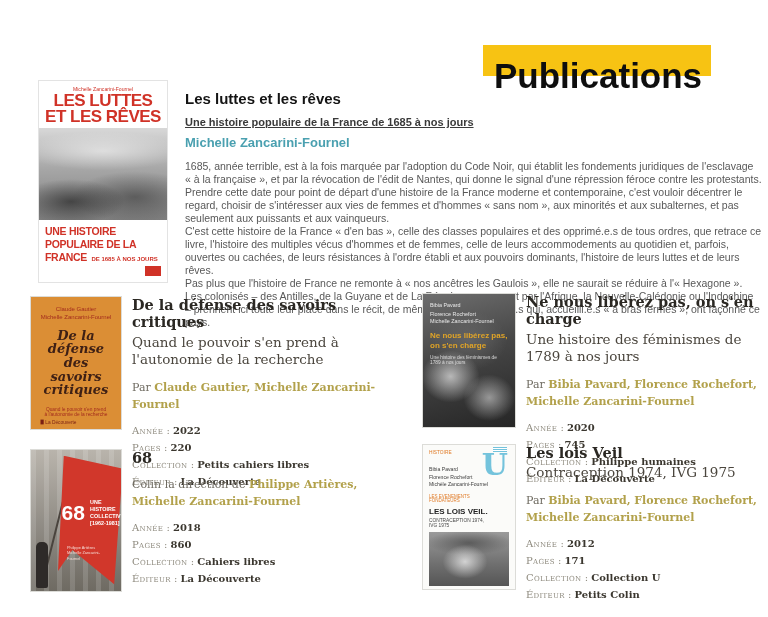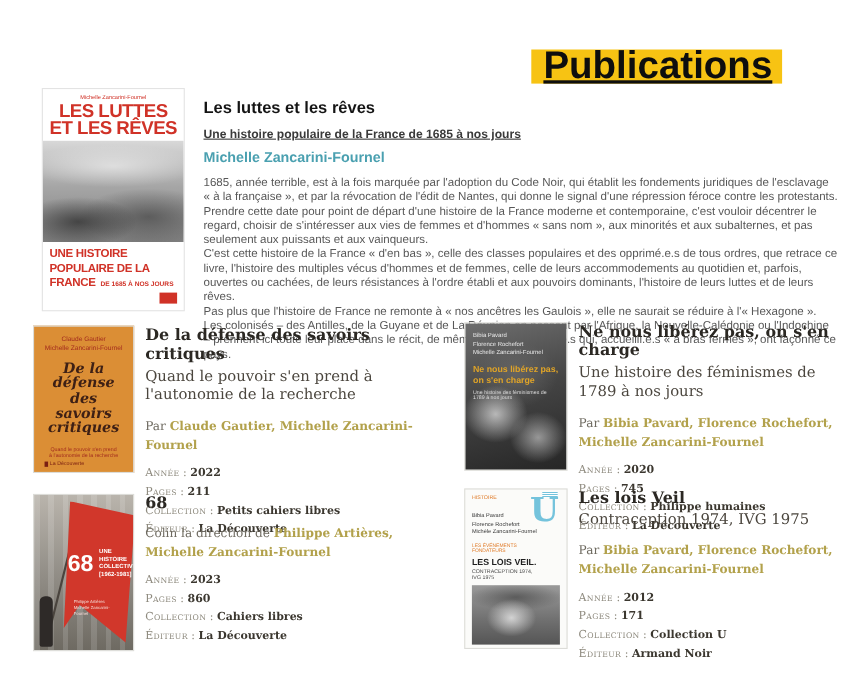--- a/index.html
+++ b/index.html
@@ -1,22 +1,22 @@
 <!DOCTYPE html>
 <html><head>
 <meta charset="utf-8">
 <style>
   * { margin:0; padding:0; box-sizing:border-box; }
   html,body { width:768px; height:617px; background:#ffffff; overflow:hidden; position:relative;
               font-family:"Liberation Sans", sans-serif; }
 
   
   .pub-highlight { position:absolute; left:483px; top:45px; width:228px; height:31px; background:#F7C313; }
-  .pub-title { position:absolute; left:494px; top:40px; font-size:35px; font-weight:800; color:#0e0e0e;
-               letter-spacing:0px; font-family:"Liberation Sans", sans-serif;text-decoration:underline; }
+  .pub-title { position:absolute; left:494px; top:56px; font-size:35px; font-weight:800; color:#0e0e0e;
+               letter-spacing:0px; font-family:"Liberation Sans", sans-serif; }
 
   
   .lc { position:absolute; left:38px; top:80px; width:130px; height:203px; background:#fff;
         border:1px solid #e3e3e3; overflow:hidden; }
   .lc-author { margin-top:5px; text-align:center; color:#cf2e23; font-size:6px; transform:scale(.85); }
   .lc-title { margin-top:1px; text-align:center; color:#d03227; font-weight:800; font-size:17px;
               line-height:16px; letter-spacing:-0.5px; padding:0 4px; }
   .lc-photo { margin-top:3px; height:92px; width:100%;
       background:
         radial-gradient(ellipse 60% 35% at 25% 80%, rgba(30,30,30,.65), transparent 70%),
@@ -148,21 +148,21 @@
       <span class="sc-logo-dot"></span>
       <span>La Découverte</span>
     </div>
   </div>
   <div class="book-info">
     <div class="book-title">De la défense des savoirs critiques</div>
     <div class="book-subtitle">Quand le pouvoir s'en prend à l'autonomie de la recherche</div>
     <div class="byline"><span>Par </span><span class="authors">Claude Gautier, Michelle Zancarini-Fournel</span></div>
     <div class="meta">
       <div><span class="meta-label">Année</span><span class="meta-sep"> : </span><span class="meta-value">2022</span></div>
-      <div><span class="meta-label">Pages</span><span class="meta-sep"> : </span><span class="meta-value">211</span></div>
+      <div><span class="meta-label">Pages</span><span class="meta-sep"> : </span><span class="meta-value">220</span></div>
       <div><span class="meta-label">Collection</span><span class="meta-sep"> : </span><span class="meta-value">Petits cahiers libres</span></div>
       <div><span class="meta-label">Éditeur</span><span class="meta-sep"> : </span><span class="meta-value">La Découverte</span></div>
     </div>
   </div>
 </div>
 
 <div class="book" id="book1">
   <div class="book-cover nc">
     <div class="nc-authors">Bibia Pavard
 Florence Rochefort
@@ -192,21 +192,21 @@
       <span class="c68-num">68</span>
       <span class="c68-tag">UNE HISTOIRE COLLECTIVE [1962-1981]</span>
     </div>
     <div class="c68-credits">Philippe Artières
 Michelle Zancarini-Fournel</div>
   </div>
   <div class="book-info">
     <div class="book-title">68</div>
     <div class="byline"><span>Colin la direction de </span><span class="authors">Philippe Artières, Michelle Zancarini-Fournel</span></div>
     <div class="meta">
-      <div><span class="meta-label">Année</span><span class="meta-sep"> : </span><span class="meta-value">2023</span></div>
+      <div><span class="meta-label">Année</span><span class="meta-sep"> : </span><span class="meta-value">2018</span></div>
       <div><span class="meta-label">Pages</span><span class="meta-sep"> : </span><span class="meta-value">860</span></div>
       <div><span class="meta-label">Collection</span><span class="meta-sep"> : </span><span class="meta-value">Cahiers libres</span></div>
       <div><span class="meta-label">Éditeur</span><span class="meta-sep"> : </span><span class="meta-value">La Découverte</span></div>
     </div>
   </div>
 </div>
 
 <div class="book" id="book3">
   <div class="book-cover vc">
     <div class="vc-tag">HISTOIRE</div>
@@ -222,16 +222,16 @@
 
   </div>
   <div class="book-info">
     <div class="book-title">Les lois Veil</div>
     <div class="book-subtitle">Contraception 1974, IVG 1975</div>
     <div class="byline"><span>Par </span><span class="authors">Bibia Pavard, Florence Rochefort, Michelle Zancarini-Fournel</span></div>
     <div class="meta">
       <div><span class="meta-label">Année</span><span class="meta-sep"> : </span><span class="meta-value">2012</span></div>
       <div><span class="meta-label">Pages</span><span class="meta-sep"> : </span><span class="meta-value">171</span></div>
       <div><span class="meta-label">Collection</span><span class="meta-sep"> : </span><span class="meta-value">Collection U</span></div>
-      <div><span class="meta-label">Éditeur</span><span class="meta-sep"> : </span><span class="meta-value">Armand Noir</span></div>
+      <div><span class="meta-label">Éditeur</span><span class="meta-sep"> : </span><span class="meta-value">Petits Colin</span></div>
     </div>
   </div>
 </div>
 
 </body></html>

